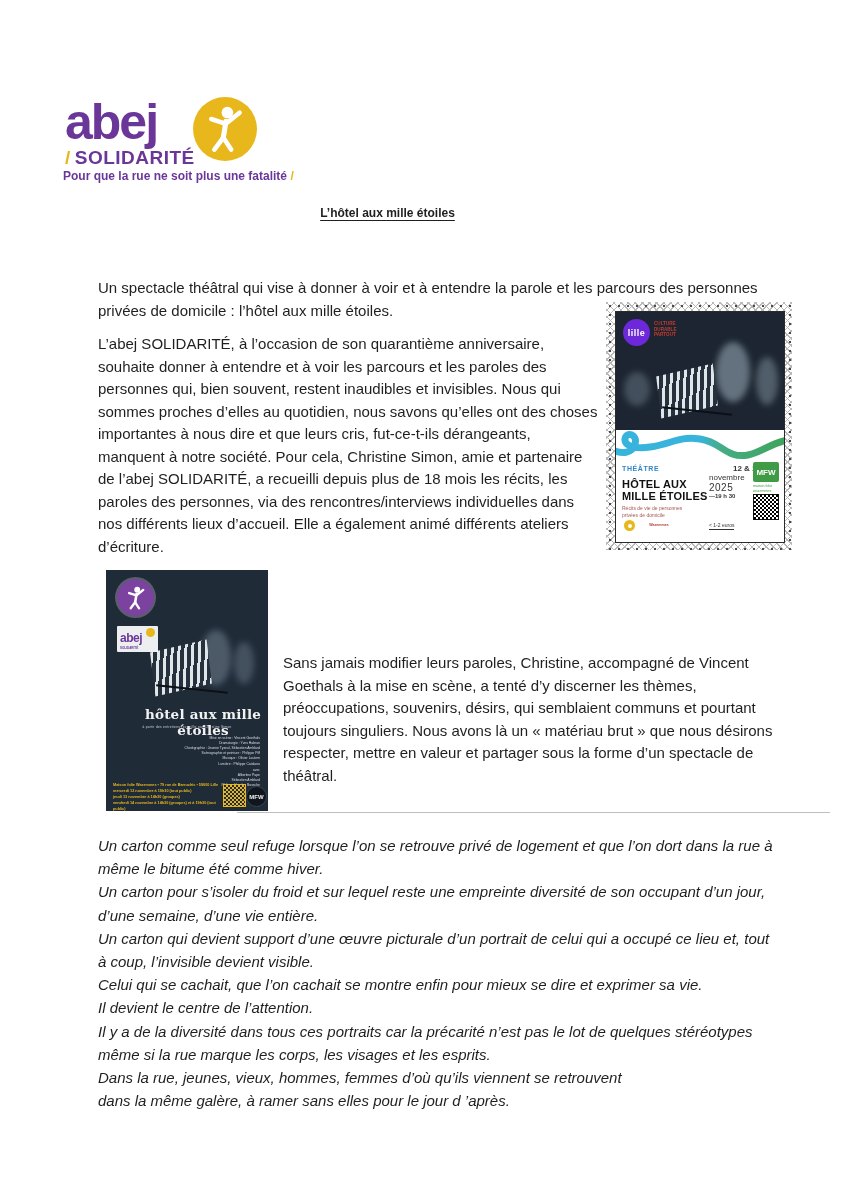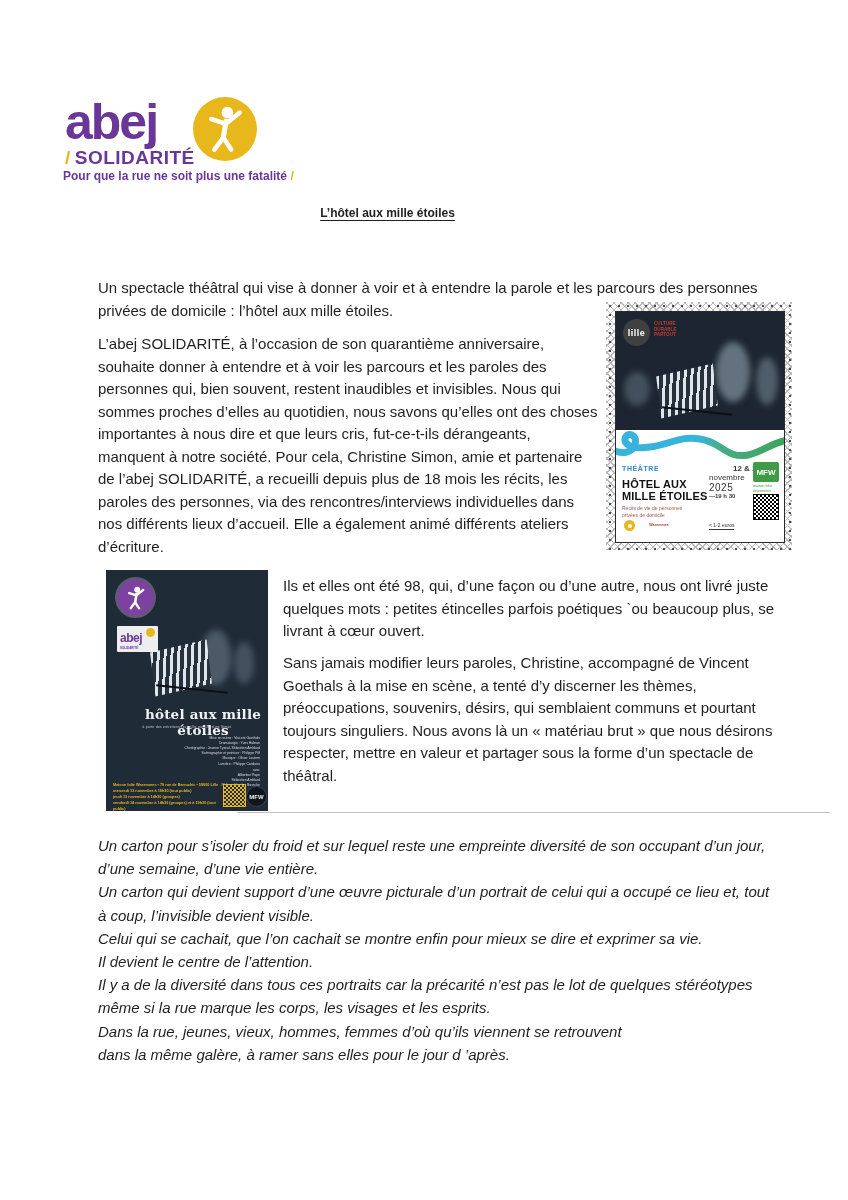--- a/index.html
+++ b/index.html
@@ -24,21 +24,21 @@
   .poster-top{width:186px;height:248px;background:#fff;padding:9px;box-sizing:border-box;
     background-image:
       radial-gradient(circle at 4px 4px, #4a4a4a 1.1px, transparent 1.6px),
       repeating-linear-gradient(45deg, #b9b9b9 0 1px, transparent 1px 5px),
       repeating-linear-gradient(-45deg, #b9b9b9 0 1px, transparent 1px 5px);
     background-size:9px 9px,auto,auto;}
   .poster-top-inner{position:relative;width:168px;height:230px;background:#fff;border:1px solid #2a2a2a;overflow:hidden;}
   .pt-photo{position:absolute;left:0;top:0;width:168px;height:118px;background:#1c2531;overflow:hidden;}
   .blob{position:absolute;border-radius:50%;filter:blur(3px);opacity:.55;background:#9fb2bf;}
   .stripes{background:repeating-linear-gradient(100deg,#dfe6ea 0 3px,#27313d 3px 7px);}
-  .lille-circle{position:absolute;left:7px;top:7px;width:27px;height:27px;border-radius:50%;background:#404040;
+  .lille-circle{position:absolute;left:7px;top:7px;width:27px;height:27px;border-radius:50%;background:#6d28d9;
     color:#fff;display:flex;align-items:center;justify-content:center;font-size:9px;font-weight:700;letter-spacing:.5px;}
   .lille-claim{position:absolute;left:38px;top:9px;font-size:4.6px;font-weight:700;color:#c63b2f;line-height:1.25;}
   .pt-genre{font-size:7px;font-weight:700;color:#2f86c8;letter-spacing:.6px;}
   .pt-title{font-size:11px;font-weight:700;color:#111;line-height:1.12;letter-spacing:.2px;}
   .pt-sub{font-size:5px;color:#a4574e;line-height:1.3;}
   .pt-date1{font-size:8px;font-weight:700;color:#333;margin-left:24px;}
   .pt-date2{font-size:8px;color:#333;}
   .pt-year{font-size:10px;color:#333;letter-spacing:.5px;}
   .pt-hour{font-size:6px;font-weight:700;color:#333;}
   .mfw-box{width:26px;height:20px;background:#3f9b45;border-radius:2px;color:#fff;display:flex;align-items:center;justify-content:center;font-weight:700;font-size:8px;}
@@ -96,27 +96,27 @@
       <span class="slash-y">/</span>
     </div>
   </div>
 
   <div class="abs doc-title" style="left:0;top:206px;width:775px;text-align:center;">L’hôtel aux mille étoiles</div>
 
   <div class="abs para" style="left:98px;top:277px;width:668px;">Un spectacle théâtral qui vise à donner à voir et à entendre la parole et les parcours des personnes privées de domicile : l’hôtel aux mille étoiles.</div>
 
   <div class="abs para" style="left:98px;top:333px;width:500px;">L’abej SOLIDARITÉ, à l’occasion de son quarantième anniversaire, souhaite donner à entendre et à voir les parcours et les paroles des personnes qui, bien souvent, restent inaudibles et invisibles. Nous qui sommes proches d’elles au quotidien, nous savons qu’elles ont des choses importantes à nous dire et que leurs cris, fut-ce-t-ils dérangeants, manquent à notre société. Pour cela, Christine Simon, amie et partenaire de l’abej SOLIDARITÉ, a recueilli depuis plus de 18 mois les récits, les paroles des personnes, via des rencontres/interviews individuelles dans nos différents lieux d’accueil. Elle a également animé différents ateliers d’écriture.</div>
 
-  <div class="abs para" style="left:283px;top:575px;width:495px;">Ils et elles ont été 98, qui, d’une façon ou d’une autre, nous ont livré juste quelques mots : petites étincelles parfois poétiques `ou beaucoup plus, se livrant à cœur ouvert.</div>
 
   <div class="abs para" style="left:283px;top:652px;width:495px;">Sans jamais modifier leurs paroles, Christine, accompagné de Vincent Goethals à la mise en scène, a tenté d’y discerner les thèmes, préoccupations, souvenirs, désirs, qui semblaient communs et pourtant toujours singuliers. Nous avons là un « matériau brut » que nous désirons respecter, mettre en valeur et partager sous la forme d’un spectacle de théâtral.</div>
 
   <div class="abs divider" style="left:237px;top:812px;width:593px;"></div>
 
   <div class="abs italic-block" style="left:98px;top:834px;width:676px;">
+    <div>Un carton comme seul refuge lorsque l’on se retrouve privé de logement et que l’on dort dans la rue à même le bitume été comme hiver.</div>
     <div>Un carton pour s’isoler du froid et sur lequel reste une empreinte diversité de son occupant d’un jour, d’une semaine, d’une vie entière.</div>
     <div>Un carton qui devient support d’une œuvre picturale d’un portrait de celui qui a occupé ce lieu et, tout à coup, l’invisible devient visible.</div>
     <div>Celui qui se cachait, que l’on cachait se montre enfin pour mieux se dire et exprimer sa vie.</div>
     <div>Il devient le centre de l’attention.</div>
     <div>Il y a de la diversité dans tous ces portraits car la précarité n’est pas le lot de quelques stéréotypes même si la rue marque les corps, les visages et les esprits.</div>
     <div>Dans la rue, jeunes, vieux, hommes, femmes d’où qu’ils viennent se retrouvent</div>
     <div>dans la même galère, à ramer sans elles pour le jour d ’après.</div>
   </div>
 
   <div class="abs poster-top" style="left:606px;top:302px;">

